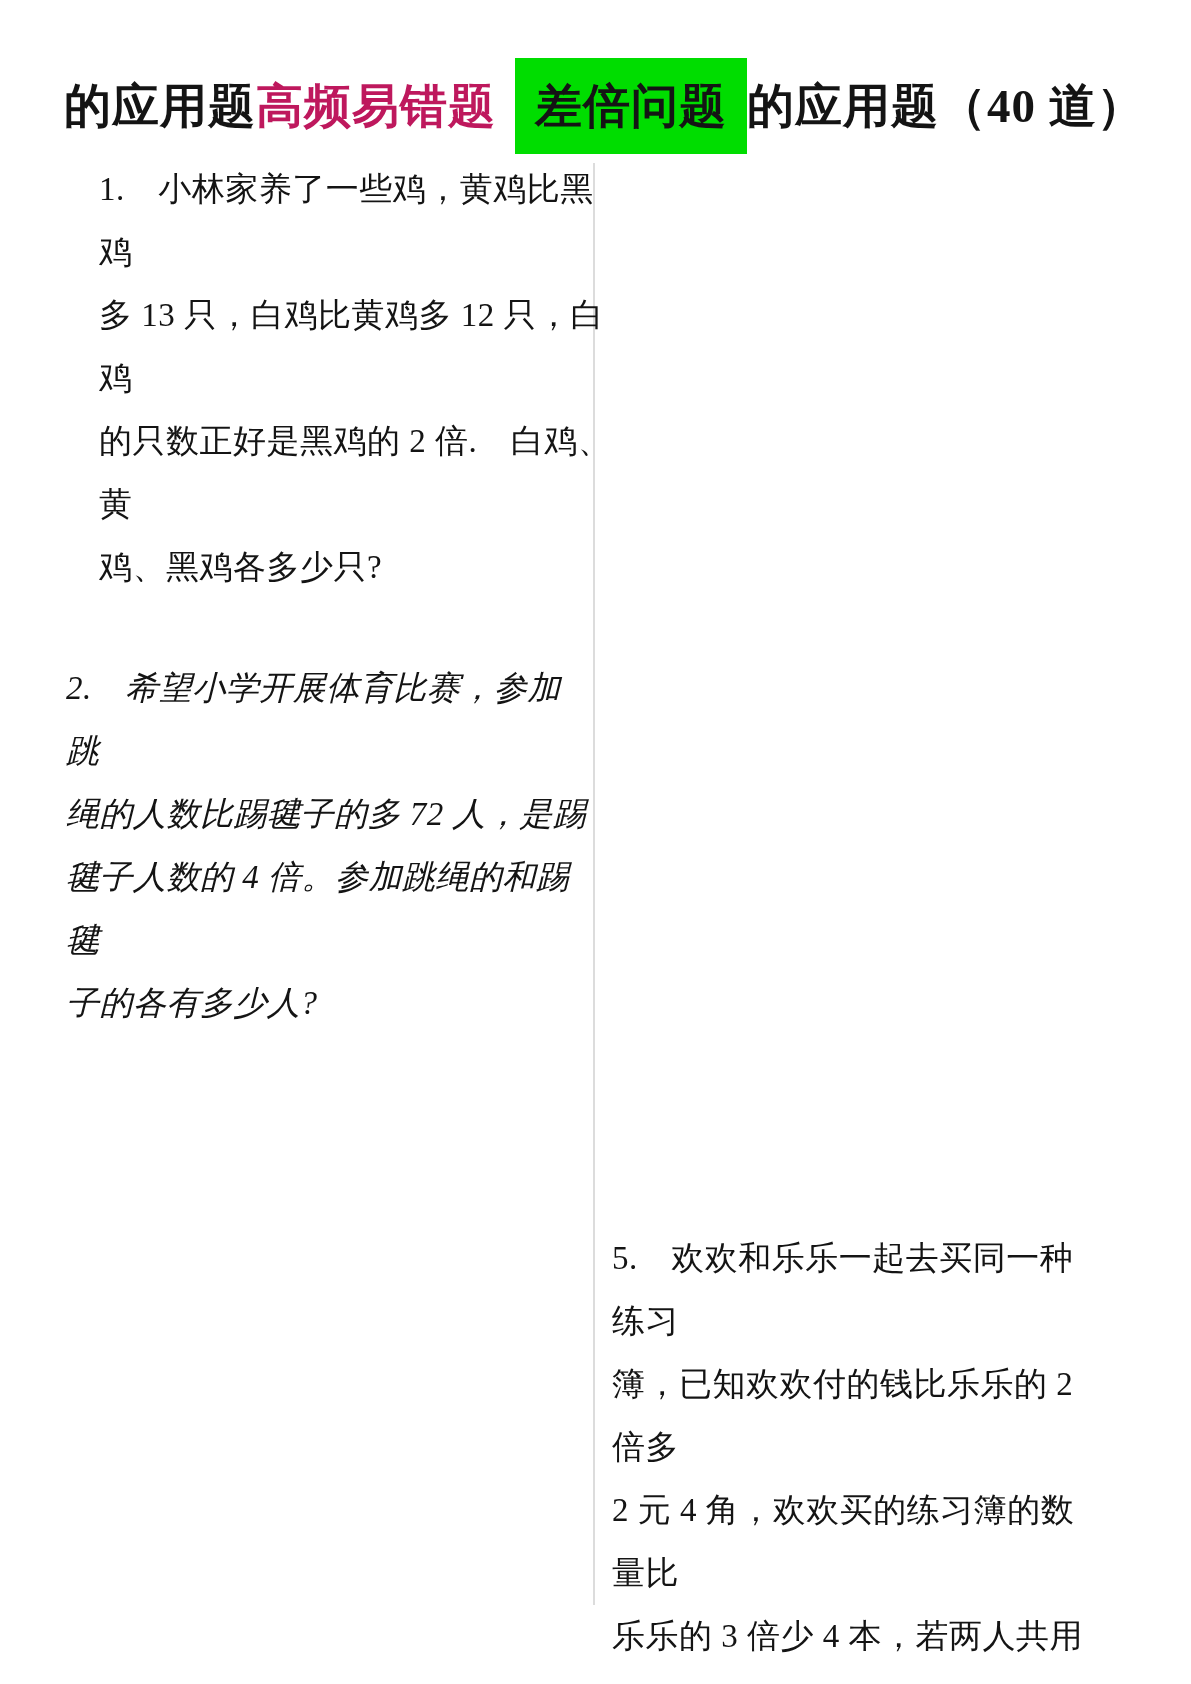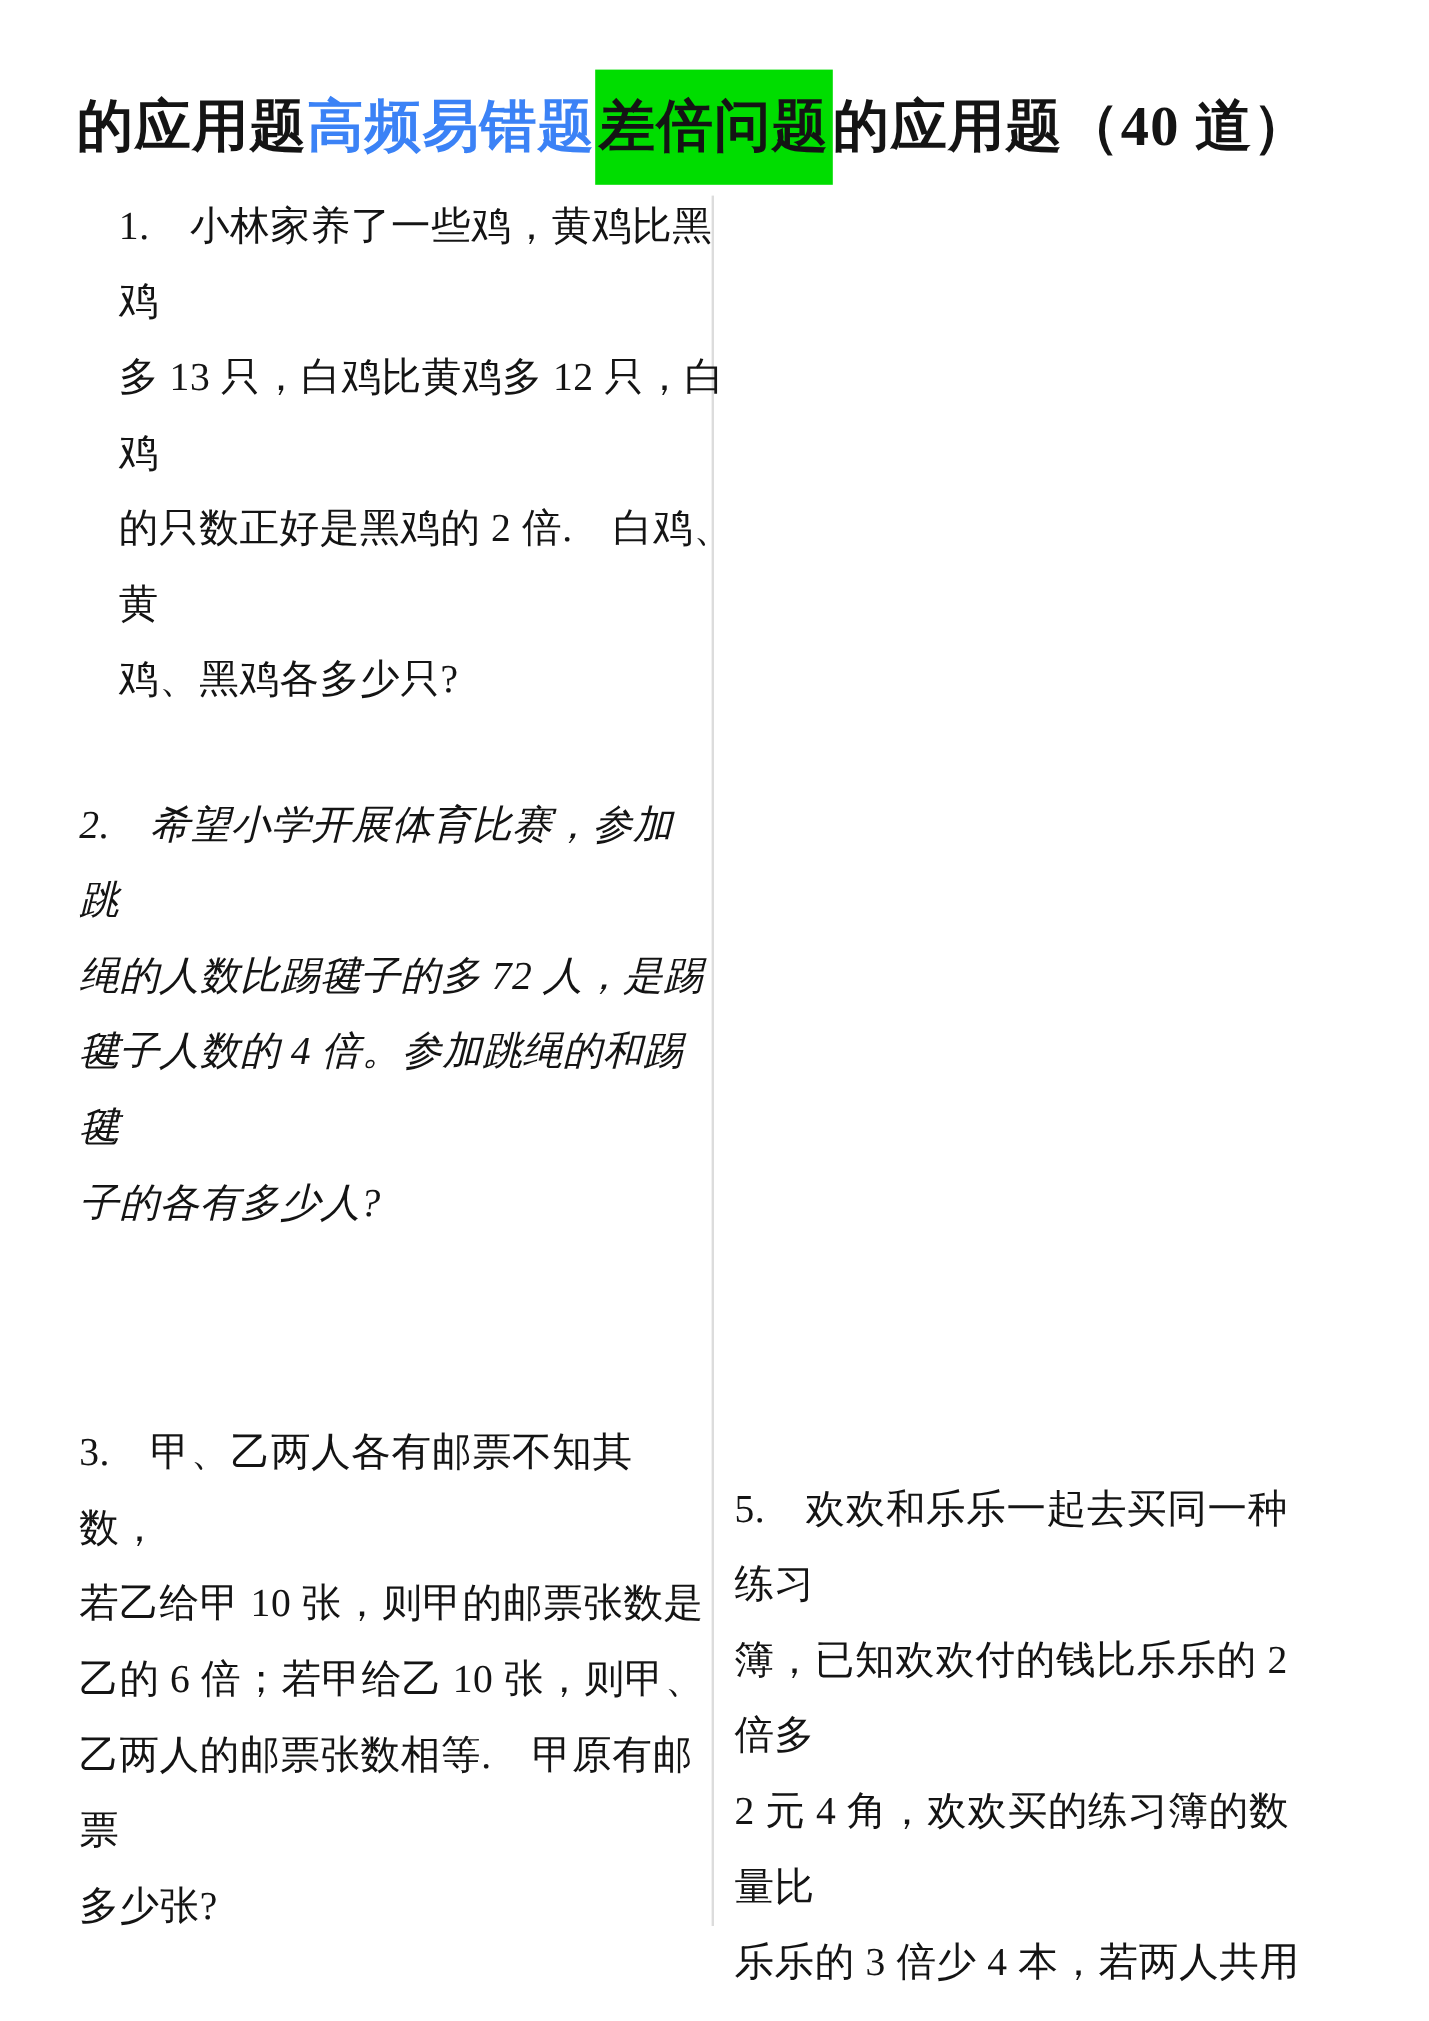--- a/index.html
+++ b/index.html
@@ -18,21 +18,22 @@
     top: 58px;
     margin: 0;
     font-size: 47px;
     font-weight: bold;
     line-height: 96px;
     white-space: nowrap;
     letter-spacing: 1px;
   }
   .title .seg { display: inline; }
   .title .hl {
-    padding: 22px 3px;
+    padding: 22px 20px;
+    margin-left: 19px;
   }
   .divider {
     position: absolute;
     left: 593px;
     top: 163px;
     width: 2px;
     height: 1442px;
     background: #dcdcdc;
   }
   .problem {
@@ -46,39 +47,34 @@
   .p2 { left: 66px;  top: 657px;  width: 522px; font-style: italic; }
   .p3 { left: 66px;  top: 1180px; width: 522px; }
   .p4 { left: 612px; top: 287px;  width: 472px; }
   .p5 { left: 612px; top: 1227px; width: 472px; }
 </style>
 </head>
 <body>
 
 <div class="page">
 
-  <h1 class="title"><span class="seg">的应用题</span><span class="seg" style="color: #3b82f6;">高频易错题</span><span class="seg hl" style="background-color: rgb(0, 221, 0);">差倍问题</span><span class="seg">的应用题（40 道）</span></h1>
+  <h1 class="title"><span class="seg">的应用题</span><span class="seg" style="color: #be185d;">高频易错题</span><span class="seg hl" style="background-color: rgb(0, 221, 0);">差倍问题</span><span class="seg">的应用题（40 道）</span></h1>
 
   <div class="divider"></div>
 
   <div class="problem p1">1.　小林家养了一些鸡，黄鸡比黑鸡
 多 13 只，白鸡比黄鸡多 12 只，白鸡
 的只数正好是黑鸡的 2 倍.　白鸡、黄
 鸡、黑鸡各多少只?</div>
 
   <div class="problem p2">2.　希望小学开展体育比赛，参加跳
 绳的人数比踢毽子的多 72 人，是踢
 毽子人数的 4 倍。参加跳绳的和踢毽
 子的各有多少人?</div>
 
-  <div class="problem p3">3.　甲、乙两人各有邮票不知其数，
-若乙给甲 10 张，则甲的邮票张数是
-乙的 6 倍；若甲给乙 10 张，则甲、
-乙两人的邮票张数相等.　甲原有邮票
-多少张?</div>
 
 
   <div class="problem p5">5.　欢欢和乐乐一起去买同一种练习
 簿，已知欢欢付的钱比乐乐的 2 倍多
 2 元 4 角，欢欢买的练习簿的数量比
 乐乐的 3 倍少 4 本，若两人共用了
 24 元钱，求：
 （1）1 本练习簿的价格；</div>
 
 </div>

